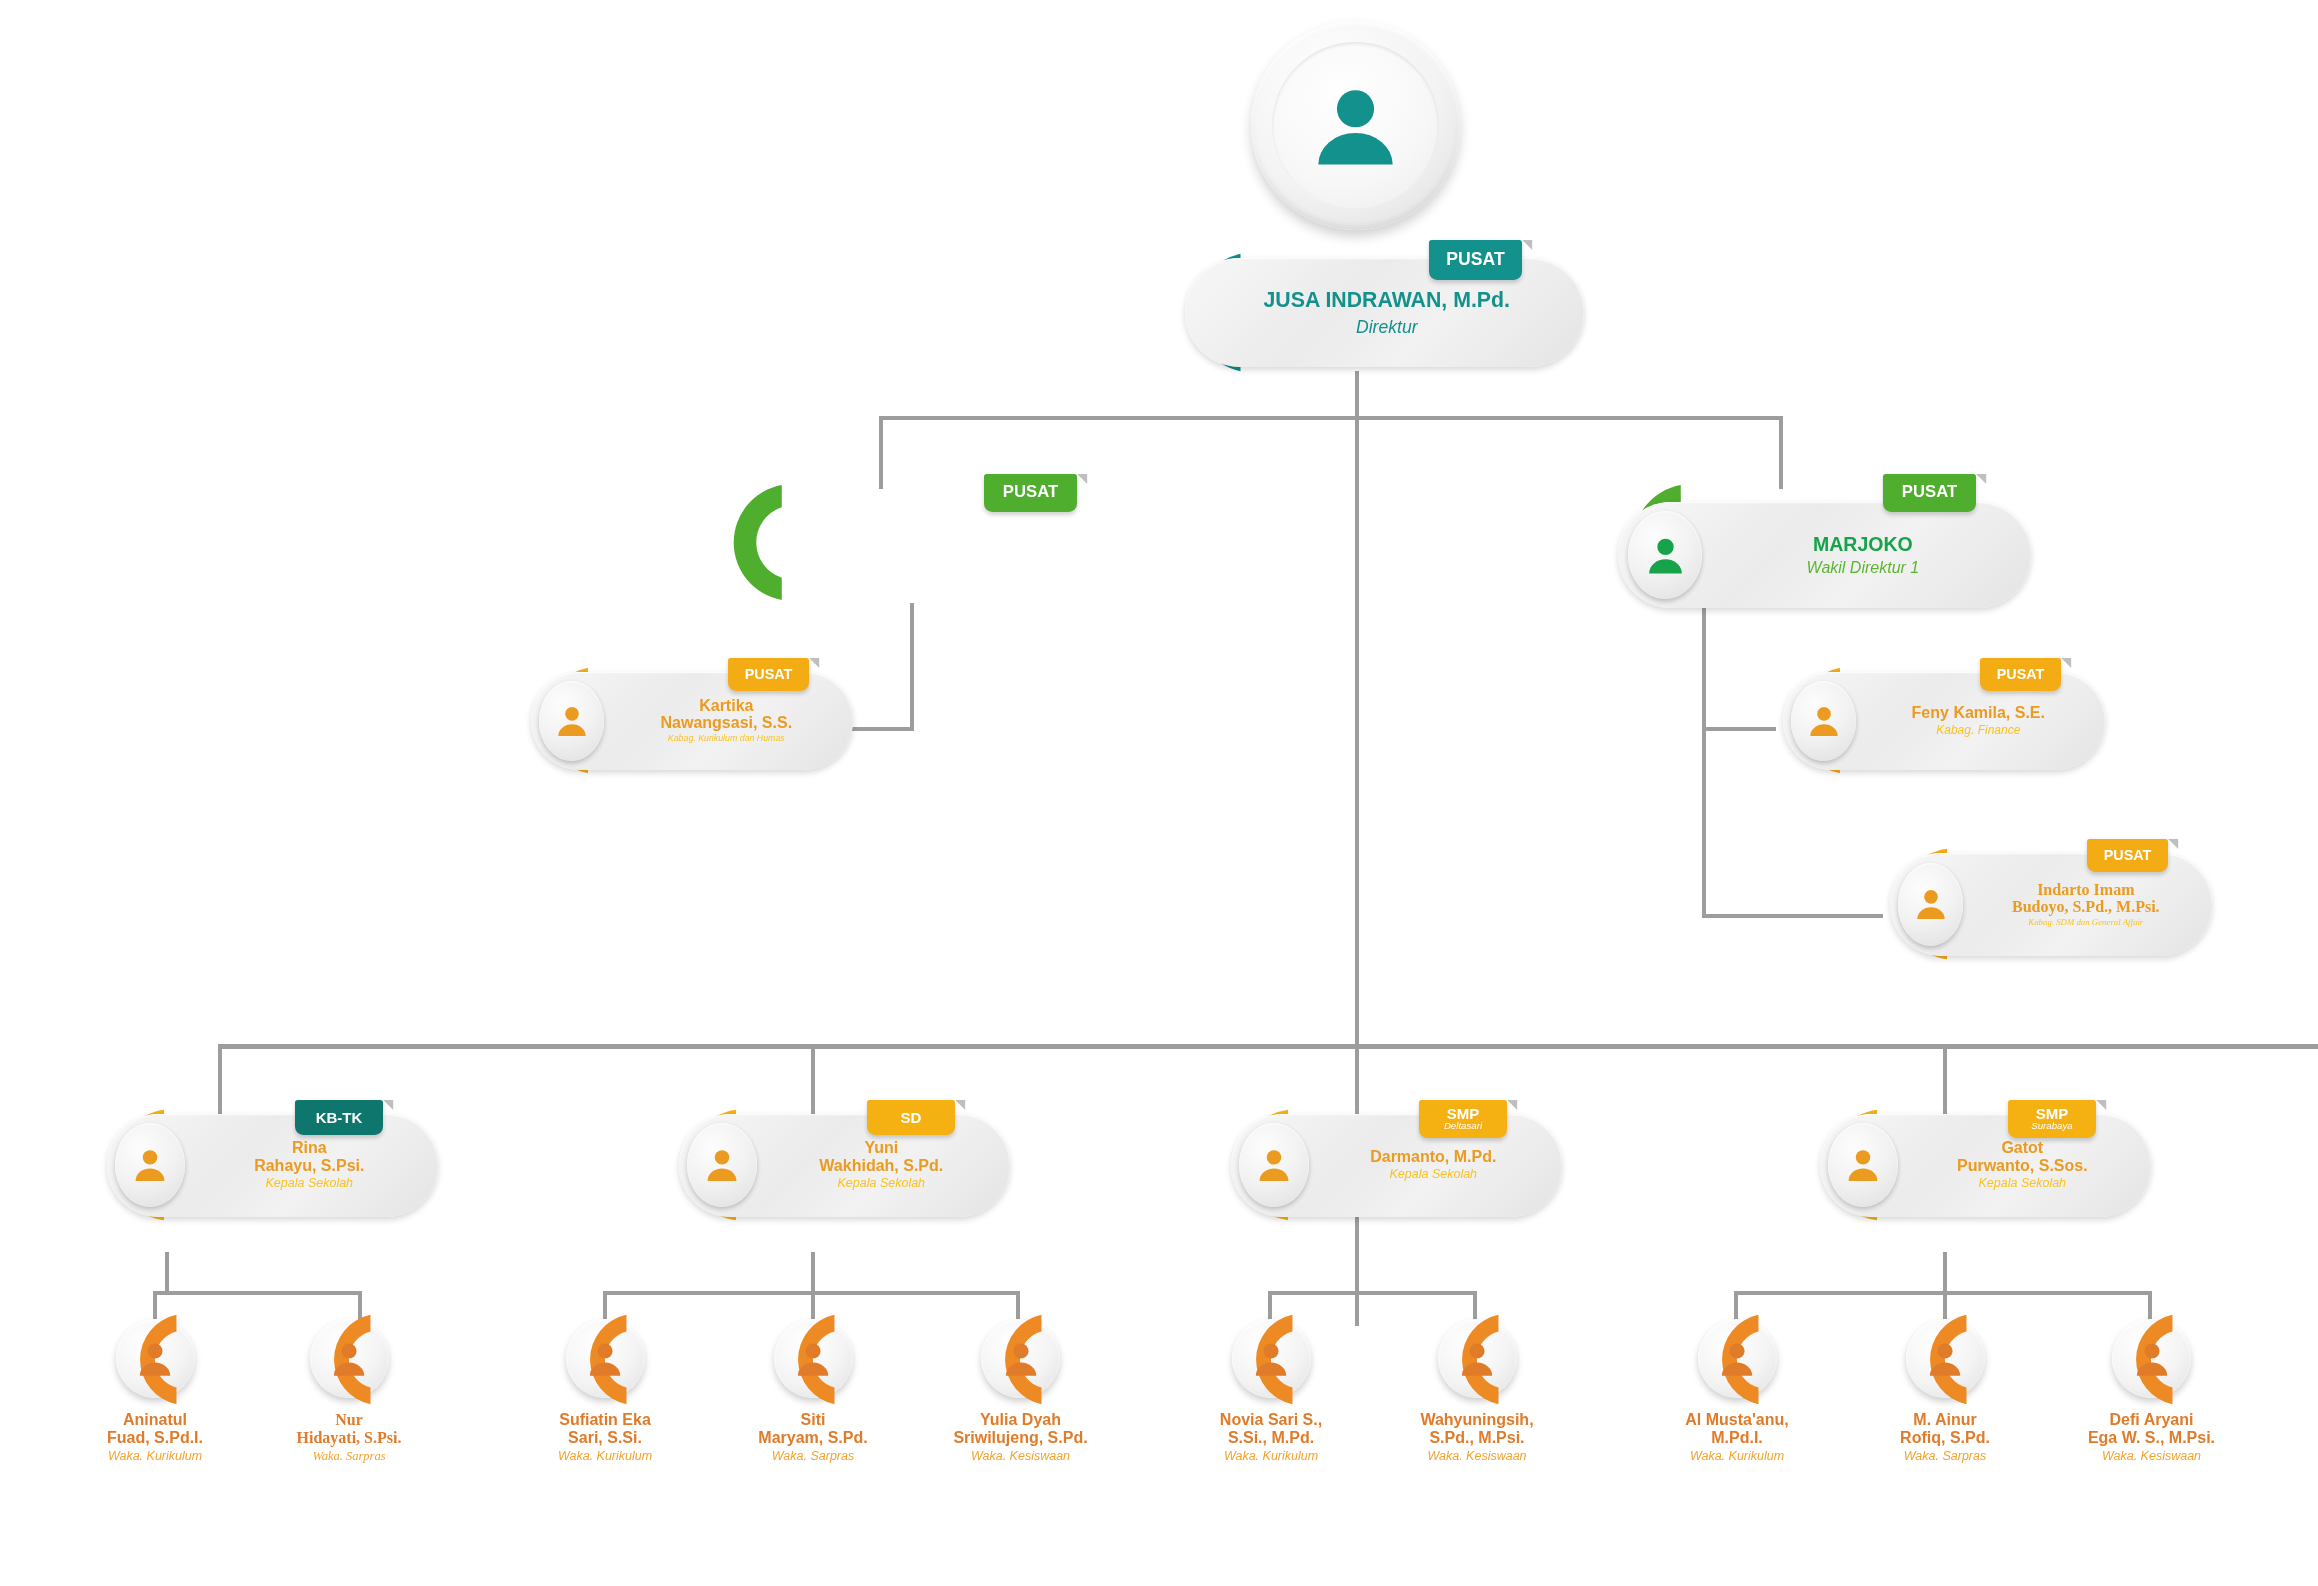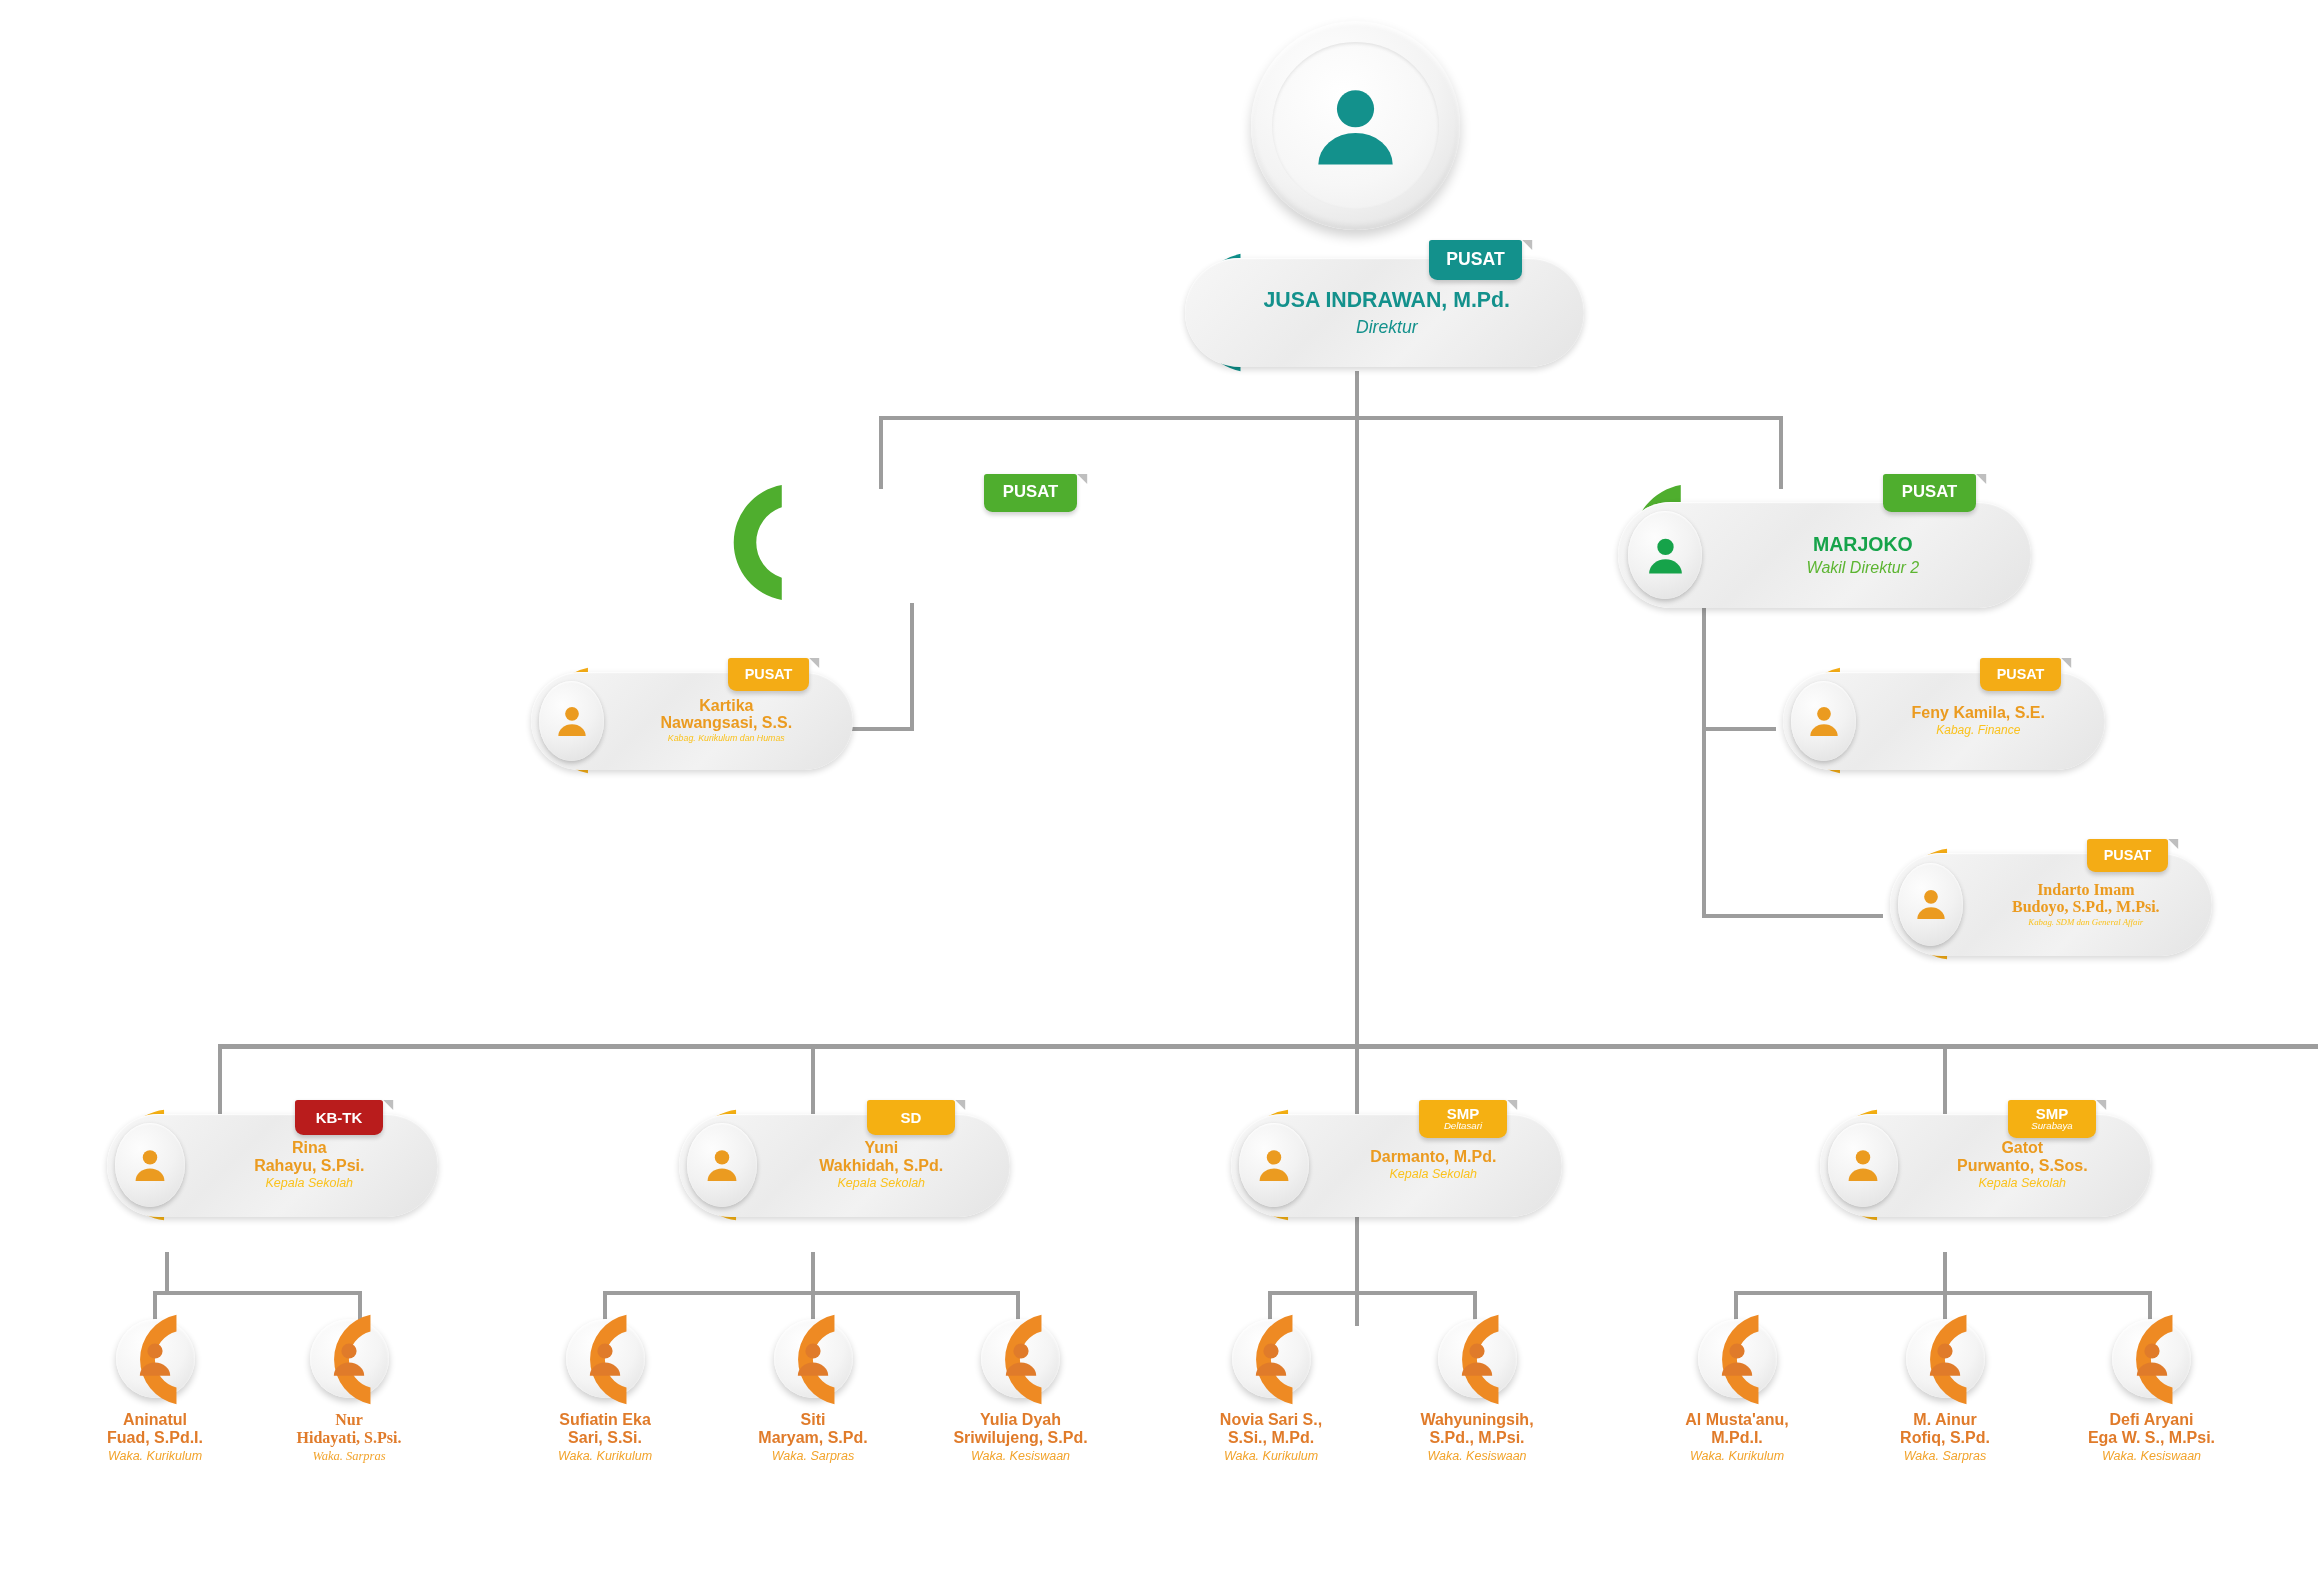--- a/index.html
+++ b/index.html
@@ -145,21 +145,21 @@
     </svg>
     <div class="body" style="left:23px;top:20px;right:0;height:106px;">
       <div class="av" style="width:74px;height:88px;border-radius:50%;margin-left:10.2px;">
         <svg width="43" height="43" viewBox="0 0 100 100">
             <circle cx="50" cy="30" r="19" fill="#16a34a"></circle>
             <path d="M12 92 a38 33 0 0 1 76 0 z" fill="#16a34a"></path>
           </svg>
       </div>
       <div class="txt" style="padding-right:12px;">
         <span class="nm" style="font-size:19.5px;color:#16a34a;white-space:pre-line;">MARJOKO</span>
-        <span class="rl" style="font-size:16px;color:#5cb531;margin-top:4.6px;">Wakil Direktur 2</span>
+        <span class="rl" style="font-size:16px;color:#5cb531;margin-top:4.6px;">Wakil Direktur 1</span>
       </div>
     </div>
     <div class="badge" style="left:288px;top:-8.3px;width:93px;height:38px;background:#4fae2e;font-size:16.7px;">
       <span>PUSAT</span>
     </div>
   </div>
 
   <div class="card" style="left:510px;top:665px;width:343px;height:111px;">
     <svg style="position:absolute;left:0;top:0;" width="93" height="111" viewBox="0 0 200 240">
       <path d="M168 6 A116 116 0 0 0 168 234 L168 190 A74 74 0 0 1 168 50 Z" fill="#f4ac15"></path>
@@ -235,21 +235,21 @@
             <circle cx="50" cy="30" r="19" fill="#eb9b20"></circle>
             <path d="M12 92 a38 33 0 0 1 76 0 z" fill="#eb9b20"></path>
           </svg>
       </div>
       <div class="txt" style="padding-right:9.3px;">
         <span class="nm" style="font-size:16px;color:#eb9b20;white-space:pre-line;">Rina
 Rahayu, S.Psi.</span>
         <span class="rl" style="font-size:12.5px;color:#fac21e;margin-top:3.2px;">Kepala Sekolah</span>
       </div>
     </div>
-    <div class="badge" style="left:209px;top:-7.4px;width:88px;height:35px;background:#b91c1c;font-size:15px;">
+    <div class="badge" style="left:209px;top:-7.4px;width:88px;height:35px;background:#0f766e;font-size:15px;">
       <span>KB-TK</span>
       <span class="sub" style="font-size:9.7px;"></span>
     </div>
   </div>
 
   <div class="card" style="left:658px;top:1107px;width:352px;height:116px;">
     <svg style="position:absolute;left:0;top:0;" width="93" height="116" viewBox="0 0 200 250">
       <path d="M168 6 A120 120 0 0 0 168 244 L168 198 A76 76 0 0 1 168 52 Z" fill="#f5b012"></path>
     </svg>
     <div class="body" style="left:21px;top:6.5px;right:0;height:103px;">

